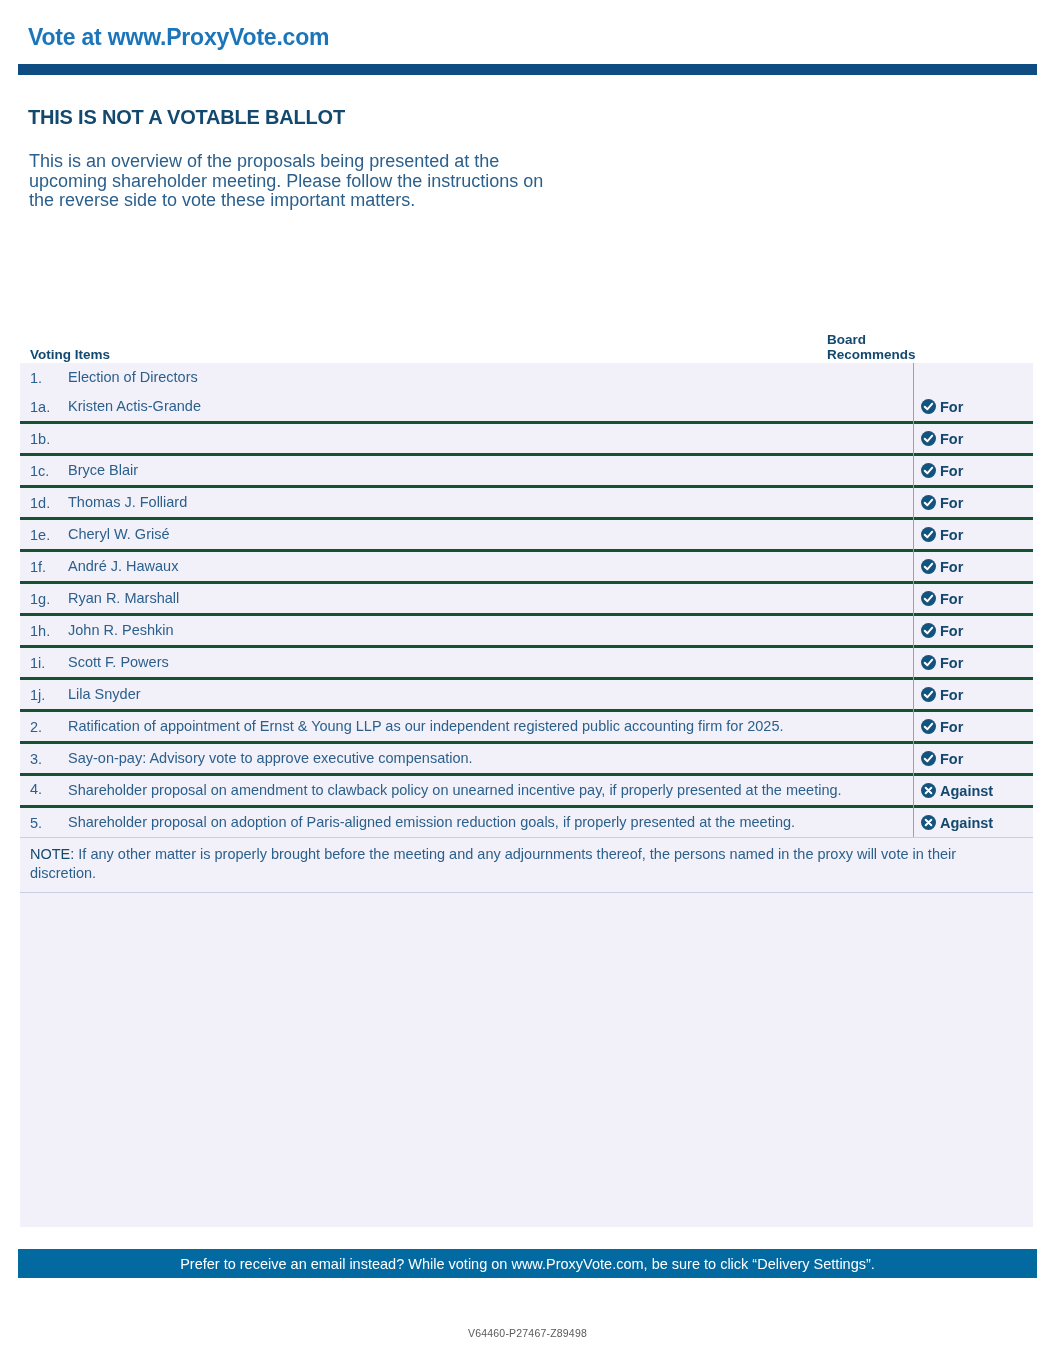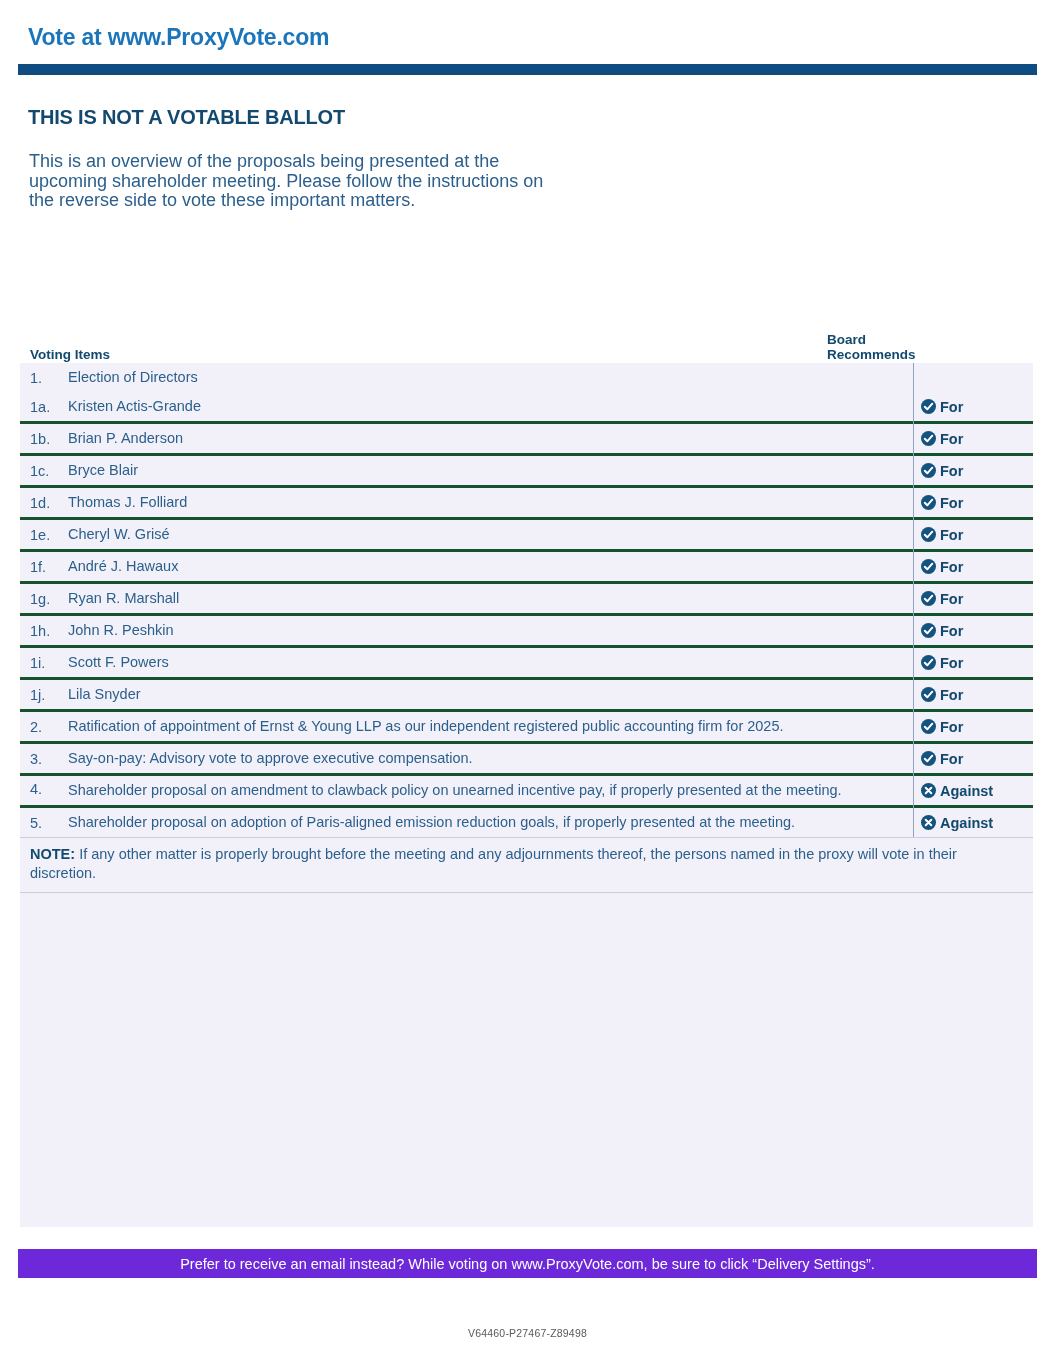--- a/index.html
+++ b/index.html
@@ -175,38 +175,38 @@
     border-bottom: 1px solid #c9cfe0;
     padding: 7px 10px 9px 10px;
     box-sizing: border-box;
   }
   .note-row .note-text {
     font-size: 14.5px;
     line-height: 19px;
     color: #2b5f8c;
   }
   .note-row .note-label {
-    font-weight: bold;
+    font-weight: normal;
     color: #13496f;
     margin-top: 32px;
   }
 
   .blank-area {
     background: #f2f1f9;
     height: 334px;
   }
 
   
   .footer-bar {
     position: absolute;
     left: 18px;
     top: 1249px;
     width: 1019px;
     height: 29px;
-    background: #6d28d9;
+    background: #0369a1;
     color: #ffffff;
     display: flex;
     align-items: center;
     justify-content: center;
     font-size: 14.5px;
     font-weight: normal;
   }
 
   .control-number {
     position: absolute;
@@ -263,21 +263,20 @@
                 <circle cx="8" cy="8" r="8" fill="#15537f"></circle>
                 <path d="M4 8.3 L6.7 11 L12 5" fill="none" stroke="#ffffff" stroke-width="2.1" stroke-linecap="round" stroke-linejoin="round"></path>
               </svg>
               <span>For</span>
             </span>
           </div>
         </div>
         <div class="row">
           <div class="cell-item">
             <div class="num">1b.</div>
-            <div class="txt">Brian P. Anderson</div>
           </div>
           <div class="cell-rec">
             <span class="badge">
               <svg width="15" height="15" viewBox="0 0 16 16">
                 <circle cx="8" cy="8" r="8" fill="#15537f"></circle>
                 <path d="M4 8.3 L6.7 11 L12 5" fill="none" stroke="#ffffff" stroke-width="2.1" stroke-linecap="round" stroke-linejoin="round"></path>
               </svg>
               <span>For</span>
             </span>
           </div>

